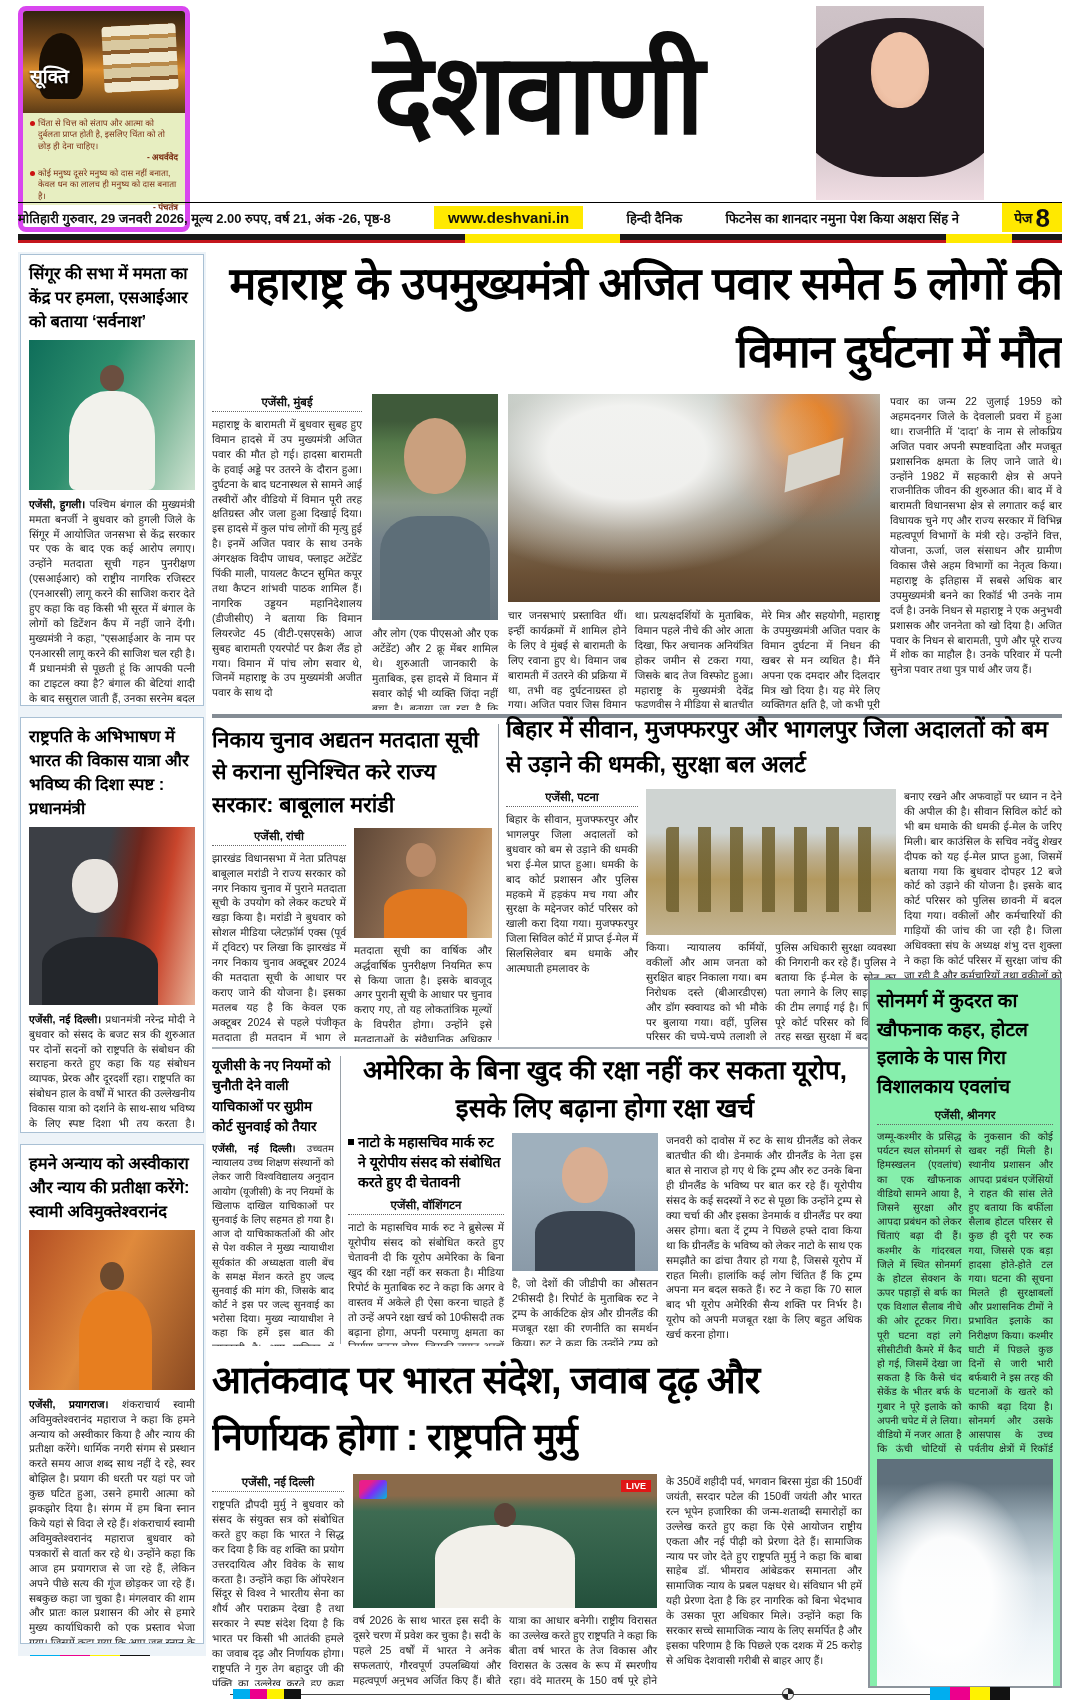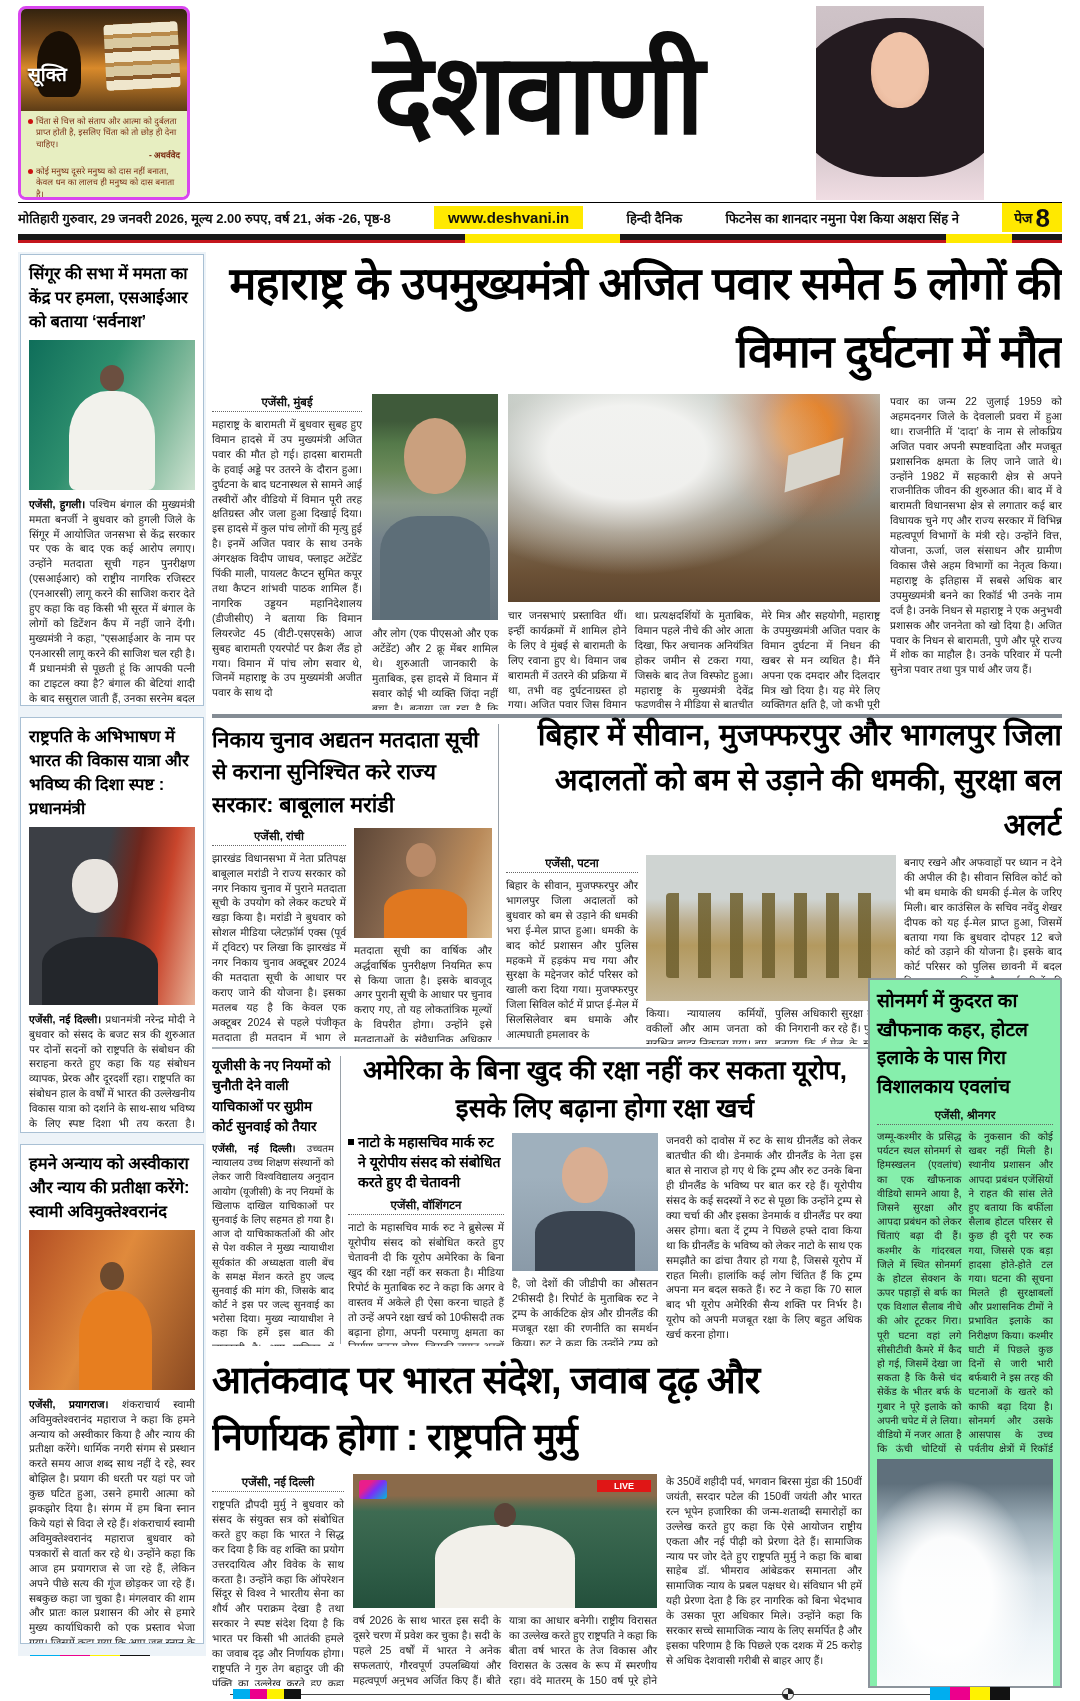--- a/index.html
+++ b/index.html
@@ -1,21 +1,21 @@
 <!DOCTYPE html>
 <html><head>
 <meta charset="utf-8">
 <style>
   * { box-sizing: border-box; margin: 0; padding: 0; }
   html,body { background:#e9e9e9; }
   body { font-family: "Liberation Sans", sans-serif; }
   #paper { position:relative; width:1080px; height:1701px; background:#ffffff; margin:0 auto; overflow:hidden; }
 
   
-  #sukti { position:absolute; left:18px; top:6px; width:172px; height:194px; border:3px solid #d946ef; border-radius:8px; overflow:hidden; }
+  #sukti { position:absolute; left:18px; top:6px; width:172px; height:226px; border:5px solid #d946ef; border-radius:8px; overflow:hidden; }
   #sukti-img { position:relative; height:102px; background:linear-gradient(180deg,#33230f 0%,#7a4a1a 34%,#d98a2b 58%,#5d3c16 100%); }
   #sukti-img::before { content:""; position:absolute; right:8px; top:14px; width:74px; height:66px; transform:rotate(-3deg);
      background:repeating-linear-gradient(180deg,#efe6cc 0 10px,#b98a4a 10px 14px,#d9c9a0 14px 24px,#8a5a2a 24px 28px); border-radius:4px; }
   #sukti-img::after { content:""; position:absolute; left:16px; top:22px; width:44px; height:66px; background:#190f05; border-radius:50% 50% 22% 22%; }
   #sukti-label { position:absolute; left:7px; top:52px; z-index:2; color:#fff; font-weight:bold; font-size:19px; text-shadow:0 1px 2px #000; }
   #sukti-quotes { height:92px; background:#e7eec1; padding:5px 7px 3px; color:#7a2d12; font-size:8.5px; line-height:1.35; }
   .quote { position:relative; padding-left:8px; margin-bottom:4px; }
   .quote::before { content:""; position:absolute; left:0; top:3px; width:5px; height:5px; border-radius:50%; background:#cc1111; }
   .qauth { display:block; text-align:right; font-weight:bold; }
 
@@ -84,21 +84,21 @@
   #nikay { position:absolute; left:212px; top:724px; width:280px; height:318px; overflow:hidden; }
   #nikay h3 { font-size:21.5px; font-weight:900; line-height:1.5; color:#000; margin-bottom:7px; }
   .artrow { display:flex; gap:8px; }
   .n1 { width:134px; flex:none; } .n2 { flex:1; }
   #marandi-photo { height:110px; margin-bottom:5px; background:linear-gradient(110deg,#5d4636 0%,#8a6a50 40%,#b98a5a 72%,#d9b98a 100%); }
   #marandi-photo::before { content:""; position:absolute; left:38%; top:14%; width:30px; height:34px; background:#b98a68; border-radius:50%; }
   #marandi-photo::after { content:""; position:absolute; left:22%; bottom:0; width:60%; height:44%; background:#e07820; border-radius:40% 40% 0 0; }
   #vline1 { position:absolute; left:498px; top:724px; width:1px; height:316px; background:#9aa2aa; }
 
   #bihar { position:absolute; left:506px; top:712px; width:556px; height:332px; overflow:hidden; }
-  #bihar h3 { font-size:30px; font-weight:900; line-height:1.5; text-align:right; color:#000; margin-bottom:8px; }
+  #bihar h3 { font-size:23px; font-weight:900; line-height:1.5; text-align:left; color:#000; margin-bottom:8px; }
   .b1 { width:132px; flex:none; } .bm { width:250px; flex:none; } .b4 { flex:1; }
   #police-photo { height:146px; margin-bottom:5px; background:linear-gradient(180deg,#cfd4d2 0 30%,#bcae8e 46%,#b3995f 62%,#c2b493 100%); }
   #police-photo::before { content:""; position:absolute; left:8%; top:26%; width:84%; height:58%;
      background:repeating-linear-gradient(90deg,rgba(110,95,45,.85) 0 13px,transparent 13px 32px); border-radius:4px; }
 
   #hline2 { position:absolute; left:212px; top:1047px; width:850px; height:2px; background:#aab2ba; }
 
   
   #ugc { position:absolute; left:212px; top:1056px; width:122px; height:290px; overflow:hidden; }
   #ugc h4 { font-size:13.5px; font-weight:900; text-align:left; line-height:1.5; color:#000; margin-bottom:5px; }
@@ -125,21 +125,21 @@
        linear-gradient(180deg,#5f707c 0 10%,#9fb0ba 26%,#d8e2e8 48%,#eef4f8 72%,#ffffff 100%); }
 
   
   #murmu { position:absolute; left:212px; top:1352px; width:650px; height:334px; overflow:hidden; }
   #murmu h2 { font-size:38px; font-weight:900; line-height:1.5; color:#000; margin-bottom:8px; letter-spacing:-1px; }
   .mu-row { display:flex; gap:9px; }
   .m1 { width:132px; flex:none; } .mm { width:304px; flex:none; } .m4 { flex:1; }
   #murmu-photo { height:134px; margin-bottom:5px; background:linear-gradient(180deg,#8a6a4a 0 16%,#3e6b52 28%,#2e5c46 72%,#24503c 100%); }
   #murmu-photo::before { content:""; position:absolute; left:50%; bottom:0; width:46%; height:62%; margin-left:-23%; background:#f2f0ea; border-radius:40% 40% 0 0; }
   #murmu-photo::after { content:""; position:absolute; left:50%; top:22%; width:22px; height:24px; margin-left:-11px; background:#5a4338; border-radius:50%; }
-  .live-badge { position:absolute; top:6px; right:6px; background:#e01616; color:#fff; font-size:9px; font-weight:bold; padding:1px 17px; z-index:2; }
+  .live-badge { position:absolute; top:6px; right:6px; background:#e01616; color:#fff; font-size:9px; font-weight:bold; padding:1px 5px; z-index:2; }
   .ch-logo { position:absolute; top:6px; left:6px; width:28px; height:19px; border-radius:3px; z-index:2;
      background:linear-gradient(135deg,#e91e8c 0 30%,#7b2ff7 55%,#00bcd4 100%); }
 
   
   .cmyk { display:flex; }
   #strip-line { position:absolute; left:230px; top:1694px; width:780px; height:1px; background:#444; }
   #cmyk-bl { position:absolute; left:233px; top:1689px; } #cmyk-bl i { width:17px; height:10px; }
   #cmyk-br { position:absolute; left:930px; top:1687px; } #cmyk-br i { width:20px; height:13px; }
   #reg-dot { position:absolute; left:782px; top:1688px; width:12px; height:12px; border-radius:50%;
      background:conic-gradient(#222 0 90deg,#eee 90deg 180deg,#222 180deg 270deg,#eee 270deg); border:1px solid #333; }

